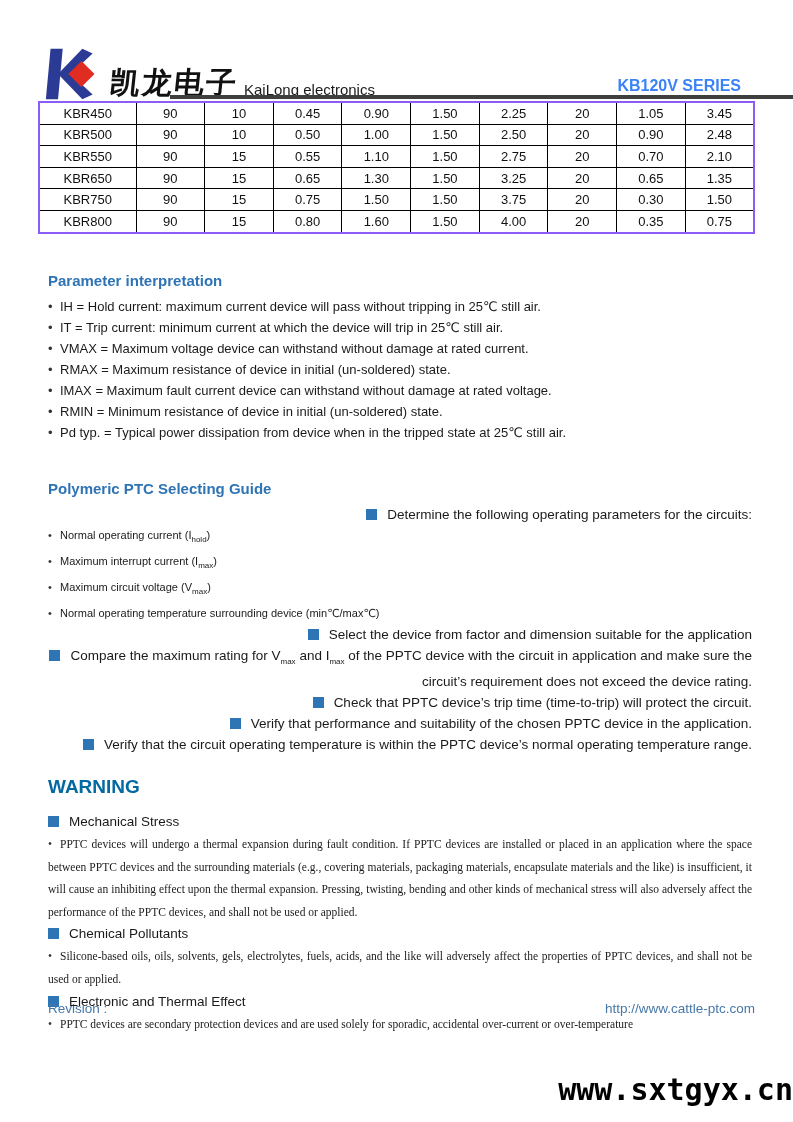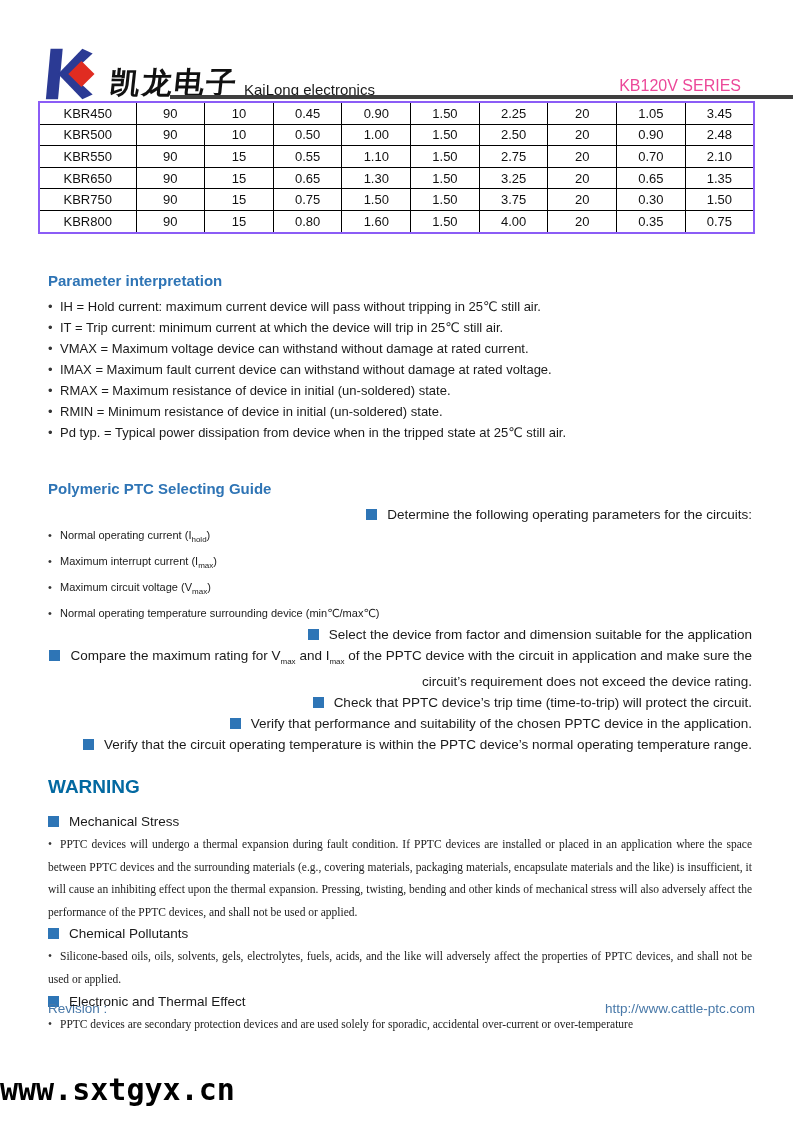--- a/index.html
+++ b/index.html
@@ -6,21 +6,21 @@
   .page{
     position:relative;width:793px;height:1122px;margin:0 auto;background:#ffffff;
     font-family:"Liberation Sans","DejaVu Sans",sans-serif;color:#1a1a1a;overflow:hidden;
   }
   
   .logo-row{position:absolute;top:48px;left:44px;display:flex;align-items:flex-end;}
   .logo-mark{width:58px;height:52px;display:block;}
   .logo-cn{font-size:30px;font-weight:bold;color:#111;margin-left:8px;line-height:34px;
            font-family:"DejaVu Serif","Liberation Serif",serif;transform:skewX(-6deg);letter-spacing:2px;}
   .company{font-size:15px;color:#1a1a1a;margin-left:6px;margin-bottom:1px;line-height:18px;}
-  .series{position:absolute;top:77px;right:52px;font-size:16px;font-weight:normal;color:#ec4899;}
+  .series{position:absolute;top:77px;right:52px;font-size:16px;font-weight:bold;color:#3b82f6;}
   .header-rule{position:absolute;top:95px;left:170px;width:623px;height:4px;background:#3f3f3f;}
   
   .tbl-wrap{position:absolute;top:101px;left:38px;width:717px;}
   table.spec{border-collapse:collapse;width:100%;table-layout:fixed;border:2px solid #8b5cf6;}
   table.spec td{border:1px solid #000;height:20.6px;text-align:center;vertical-align:middle;
                 font-size:13px;padding:0;color:#111;}
   
   .sec-title{font-size:15px;font-weight:bold;color:#2e74b5;margin:0 0 7px 0;}
   .b{display:inline-block;width:12px;color:#333;}
   .sq{display:inline-block;width:11px;height:11px;background:#2e75b6;margin-right:10px;
@@ -35,21 +35,21 @@
   .g-small sub,.g-main sub{font-size:8px;}
   
   .warning{position:absolute;top:776px;left:48px;width:704px;}
   .w-title{font-size:19px;font-weight:bold;color:#0369a1;margin:0 0 13px 0;}
   .w-head{font-size:13.5px;line-height:22px;margin:0;color:#1a1a1a;}
   .w-body{font-size:11.5px;line-height:22.6px;margin:0;text-align:justify;color:#1a1a1a;font-family:Liberation Serif, serif;}
   
   .footer{position:absolute;top:1001px;left:48px;right:38px;display:flex;
           justify-content:space-between;font-size:13.5px;color:#4878a8;}
   .footer a{color:#4878a8;text-decoration:none;}
-  .watermark{position:absolute;top:1072px;left:0;width:100%;text-align:left;
+  .watermark{position:absolute;top:1072px;left:0;width:100%;text-align:right;
              font-family:"DejaVu Sans Mono","Liberation Mono",monospace;font-weight:bold;
              font-size:30px;color:#000;letter-spacing:0px;}
 </style>
 </head>
 <body>
 
 <div class="page">
 
   <div class="logo-row">
     <svg class="logo-mark" viewBox="0 0 62 54" xmlns="http://www.w3.org/2000/svg">
@@ -153,22 +153,22 @@
           </tr>
         </tbody>
     </table>
   </div>
 
   <div class="param">
     <h2 class="sec-title">Parameter interpretation</h2>
     <p class="p-item"><span class="b">•</span><span>IH = Hold current: maximum current device will pass without tripping in 25℃  still air.</span></p>
     <p class="p-item"><span class="b">•</span><span>IT = Trip current: minimum current at which the device will trip in 25℃  still air.</span></p>
     <p class="p-item"><span class="b">•</span><span>VMAX = Maximum voltage device can withstand without damage at rated current.</span></p>
+    <p class="p-item"><span class="b">•</span><span>RMAX = Maximum resistance of device in initial (un-soldered) state.</span></p>
     <p class="p-item"><span class="b">•</span><span>IMAX = Maximum fault current device can withstand without damage at rated voltage.</span></p>
-    <p class="p-item"><span class="b">•</span><span>RMAX = Maximum resistance of device in initial (un-soldered) state.</span></p>
     <p class="p-item"><span class="b">•</span><span>RMIN = Minimum resistance of device in initial (un-soldered) state.</span></p>
     <p class="p-item"><span class="b">•</span><span>Pd typ. = Typical power dissipation from device when in the tripped state at 25℃  still air.</span></p>
   </div>
 
   <div class="guide">
     <h2 class="sec-title">Polymeric PTC Selecting Guide</h2>
     <p class="g-main"><span class="sq"></span><span>Determine the following operating parameters for the circuits:</span></p>
     <p class="g-small"><span class="b">•</span><span>Normal operating current (I</span><sub>hold</sub><span>)</span></p>
     <p class="g-small"><span class="b">•</span><span>Maximum interrupt current (I</span><sub>max</sub><span>)</span></p>
     <p class="g-small"><span class="b">•</span><span>Maximum circuit voltage (V</span><sub>max</sub><span>)</span></p>

